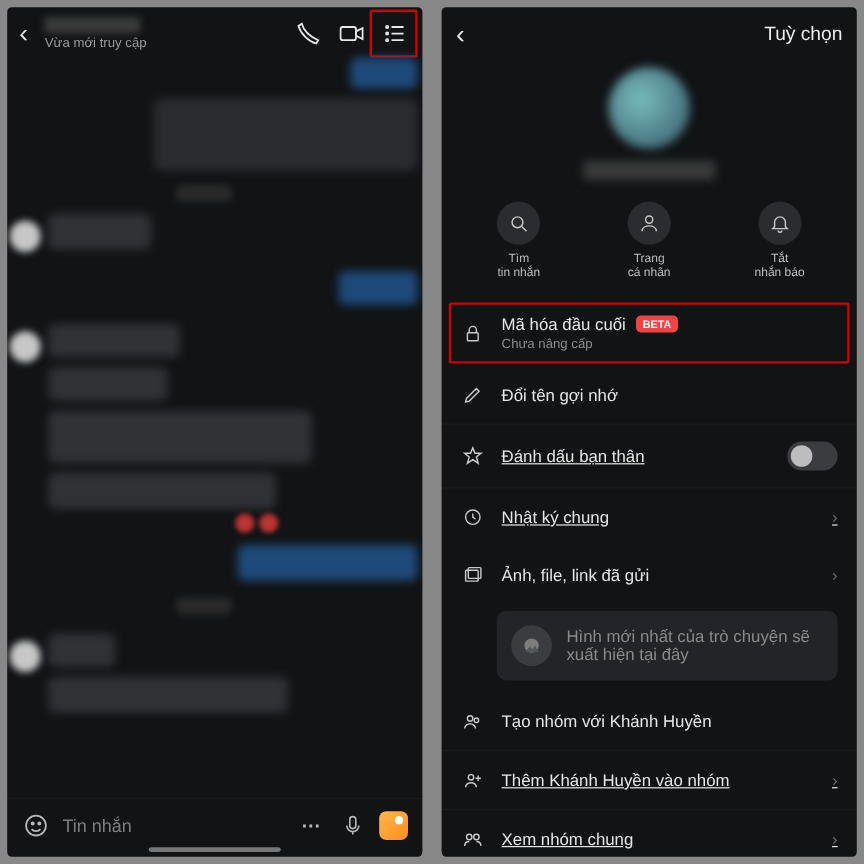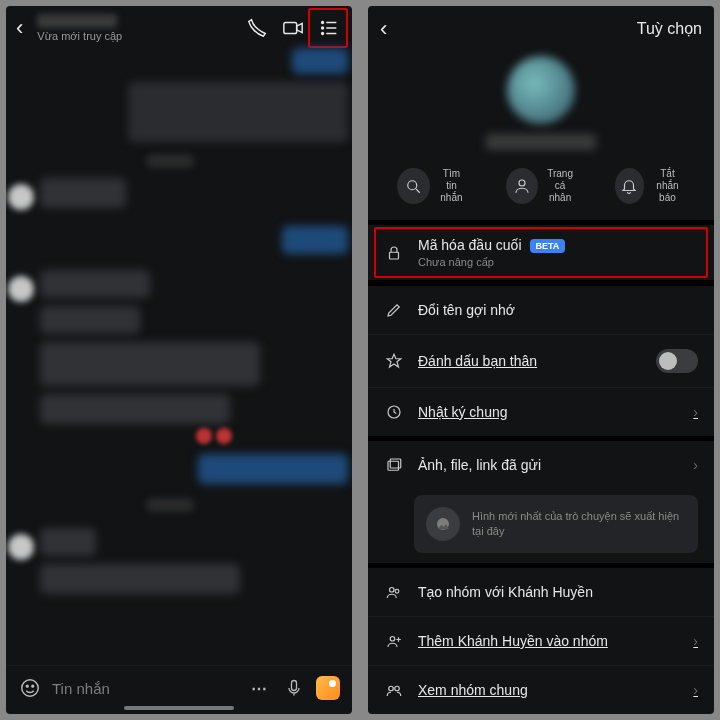--- a/index.html
+++ b/index.html
@@ -53,41 +53,41 @@
   .gal-ic { background: linear-gradient(135deg,#ffb84d,#ff8c1a); border-radius:6px; position:relative; }
   .gal-ic::after { content:""; position:absolute; width:7px;height:7px; background:#fff; border-radius:50%; top:4px; right:4px; }
   .homebar { position:absolute; bottom:4px; left:50%; transform:translateX(-50%); width:110px; height:4px; background:#777; border-radius:3px; }
   
   .opt-header { display:flex; align-items:center; padding:10px 12px; gap:10px; }
   .opt-title { flex:1; text-align:right; font-size:16px; color:#eaeaea; margin-left:-22px; }
   .profile { display:flex; flex-direction:column; align-items:center; gap:10px; padding:4px 0 10px 0; }
   .pf-ava { width:68px; height:68px; border-radius:50%; background: radial-gradient(circle at 40% 40%, #7bb, #356); filter: blur(4px); }
   .pf-name { width:110px; height:16px; background:#3a3a3a; filter: blur(4px); border-radius:3px; }
   .quick { display:flex; justify-content:space-around; padding:8px 10px 16px 10px; }
-  .qitem { display:flex; flex-direction:row; align-items:center; gap:6px; width:70px; }
+  .qitem { display:flex; flex-direction:column; align-items:center; gap:6px; width:70px; }
   .qcircle { width:36px;height:36px;border-radius:50%;background:#2a2c30;display:flex;align-items:center;justify-content:center; }
   .qcircle svg { stroke:#c9c9c9; fill:none; stroke-width:1.6; }
   .qlabel { font-size:10px; color:#bdbdbd; text-align:center; line-height:12px; white-space:pre-line; }
   .sep { height:6px; background:#000; }
   .row { display:flex; align-items:center; gap:14px; padding:14px 16px; position:relative; }
   .row + .row.div { border-top:1px solid rgba(255,255,255,0.04);text-decoration:underline; }
   .ric { width:20px;height:20px;display:flex;align-items:center;justify-content:center; flex-shrink:0; }
   .ric svg { stroke:#c9c9c9; fill:none; stroke-width:1.6; }
   .rtext { flex:1; display:flex; flex-direction:column; gap:3px; }
   .rlabel { font-size:14px; color:#e7e7e7; }
   .rsub { font-size:11px; color:#8a8a8a; }
-  .badge { background:#3b82f6; color:#fff; font-size:9px; font-weight:700; padding:2px 6px; border-radius:4px; margin-left:8px; vertical-align:middle; position:relative; top:-1px; }
+  .badge { background:#ef4444; color:#fff; font-size:9px; font-weight:700; padding:2px 6px; border-radius:4px; margin-left:8px; vertical-align:middle; position:relative; top:-1px; }
   .chev { color:#6b6b6b; font-size:14px; }
   .toggle { width:42px; height:24px; background:#3a3c40; border-radius:12px; position:relative; }
   .toggle::after { content:""; position:absolute; width:18px;height:18px; background:#bdbdbd; border-radius:50%; top:3px; left:3px; }
   .e2e-highlight { position:absolute; left:6px; right:6px; top:2px; bottom:2px; border:2.5px solid #d40000; border-radius:2px; pointer-events:none; }
   .media-tip { margin:6px 16px 10px 46px; background:#222427; border-radius:8px; padding:12px 12px; display:flex; gap:12px; align-items:center; }
   .media-tip .mcircle { width:34px;height:34px;border-radius:50%;background:#3a3c40; flex-shrink:0; display:flex;align-items:center;justify-content:center; }
   .media-tip .mcircle svg { stroke:#7d7d7d; fill:#7d7d7d; stroke-width:0; }
-  .media-tip .mtext { font-size:11px; color:#8a8a8a; line-height:15px; }
+  .media-tip .mtext { font-size:14px; color:#8a8a8a; line-height:15px; }
 </style>
 </head>
 <body>
 
 <div class="phone">
   <div class="chat-header">
     <span class="back">‹</span>
     <div class="title-block">
       <div class="title-blur"></div>
       <div class="subtitle">Vừa mới truy cập</div>

